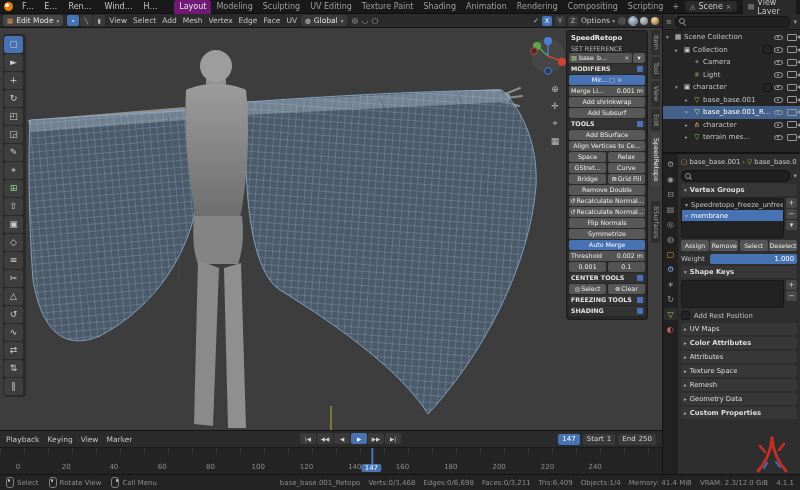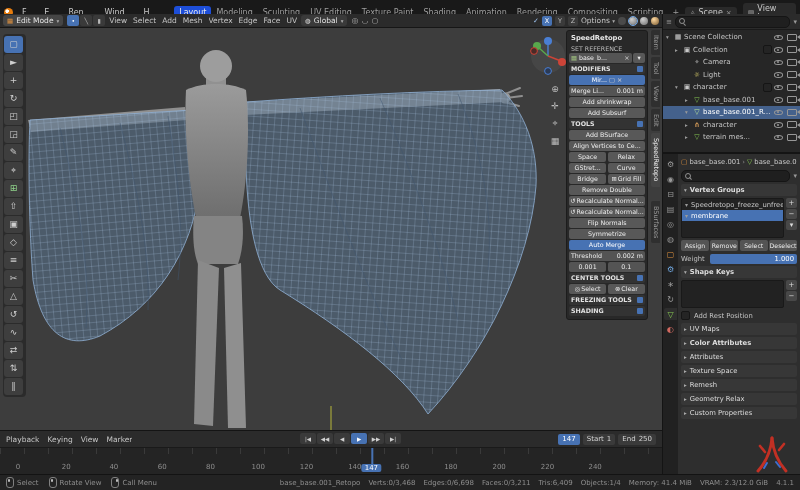--- a/index.html
+++ b/index.html
@@ -2,28 +2,28 @@
 <html><head>
 <meta charset="utf-8">
 <style>
   html,body{margin:0;padding:0;background:#111;}
   #app{position:relative;width:800px;height:490px;background:#1a1a1a;overflow:hidden;
        font-family:"DejaVu Sans","Liberation Sans",sans-serif;color:#c3c3c3;
        -webkit-font-smoothing:antialiased;}
   .nosel{white-space:nowrap;overflow:hidden;text-overflow:ellipsis;}
 
   
-  .topbar{position:absolute;left:0;top:0;width:800px;height:26px;background:#191919;
+  .topbar{position:absolute;left:0;top:0;width:800px;height:14px;background:#191919;
           display:flex;align-items:center;font-size:8px;gap:2px;padding:0 4px;box-sizing:border-box;
           border-bottom:1px solid #101010;}
   .blogo{width:9px;height:9px;border-radius:50%;background:radial-gradient(circle at 35% 35%,#fff 0 1.5px,#e87d0d 2px 100%);margin-right:3px;flex:none;}
   .tb-menu{padding:0 4px;color:#c9c9c9;}
   .tb-ws{display:flex;align-items:center;margin-left:8px;height:14px;}
   .ws-tab{padding:0 5px;height:14px;display:flex;align-items:center;color:#9f9f9f;border-radius:3px 3px 0 0;}
-  .ws-tab.active{background:#1d4ed8;color:#e8e8e8;}
+  .ws-tab.active{background:#701a75;color:#e8e8e8;}
   .ws-add{padding:0 4px;color:#9f9f9f;}
   .tb-right{margin-left:auto;display:flex;align-items:center;gap:6px;font-size:8px;}
   .pill{display:flex;align-items:center;gap:3px;background:#2a2a2a;border-radius:3px;padding:1px 5px;color:#c9c9c9;}
   .pill .ic{font-size:7px;color:#9a9a9a;}
 
   
   .vheader{position:absolute;left:0;top:14px;width:662px;height:14px;background:#2b2b2b;
            display:flex;align-items:center;font-size:7.5px;gap:4px;padding:0 3px;box-sizing:border-box;
            border-bottom:1px solid #161616;}
   .mode-pill{display:flex;align-items:center;gap:3px;background:#454545;border-radius:3px;padding:1px 4px;color:#e4e4e4;flex:none;}
@@ -770,23 +770,23 @@
           <div class="sec-head" style="font-weight:normal;">
             <span class="car">▸</span>
             <span>Texture Space</span>
           </div>
           <div class="sec-head" style="font-weight:normal;">
             <span class="car">▸</span>
             <span>Remesh</span>
           </div>
           <div class="sec-head" style="font-weight:normal;">
             <span class="car">▸</span>
-            <span>Geometry Relax</span>
-          </div>
-          <div class="sec-head" style="font-weight:normal;">
+            <span>Geometry Data</span>
+          </div>
+          <div class="sec-head" style="font-weight:bold;">
             <span class="car">▸</span>
             <span>Custom Properties</span>
           </div>
       </div>
     </div>
   </div>
 
   <div class="timeline">
     <div class="tl-header">
       <span class="tl-menu nosel">Playback</span>

